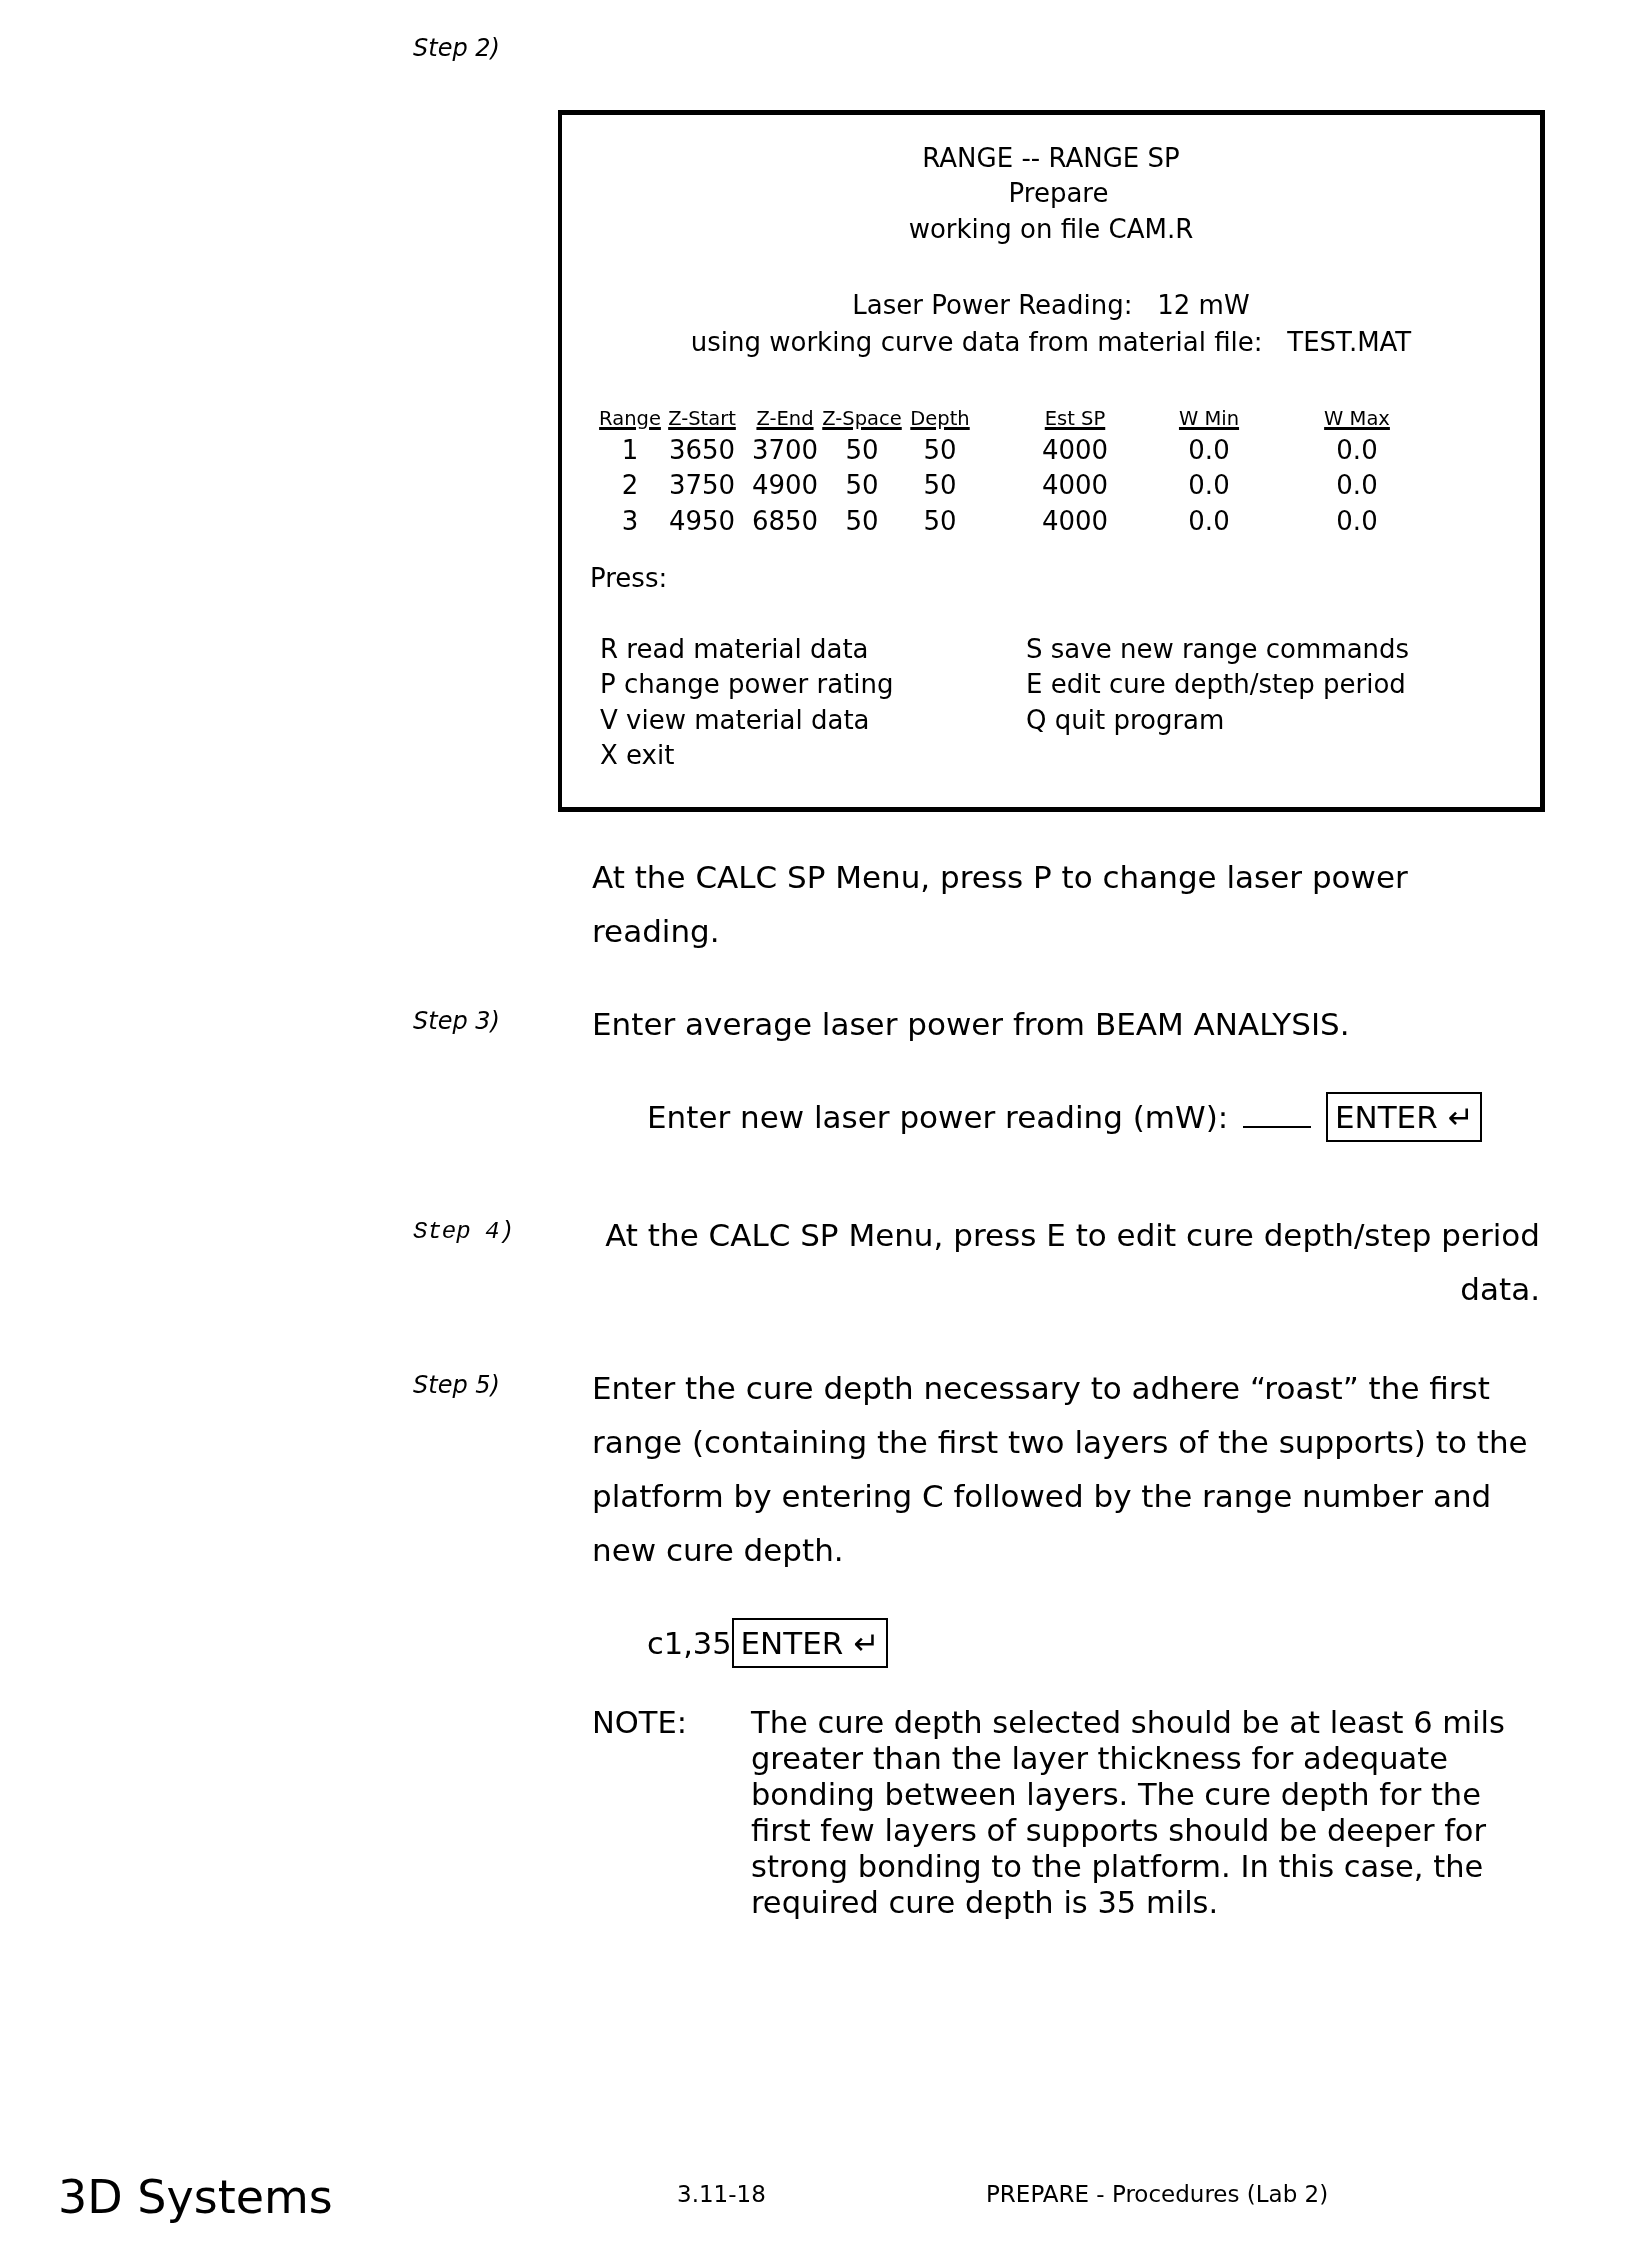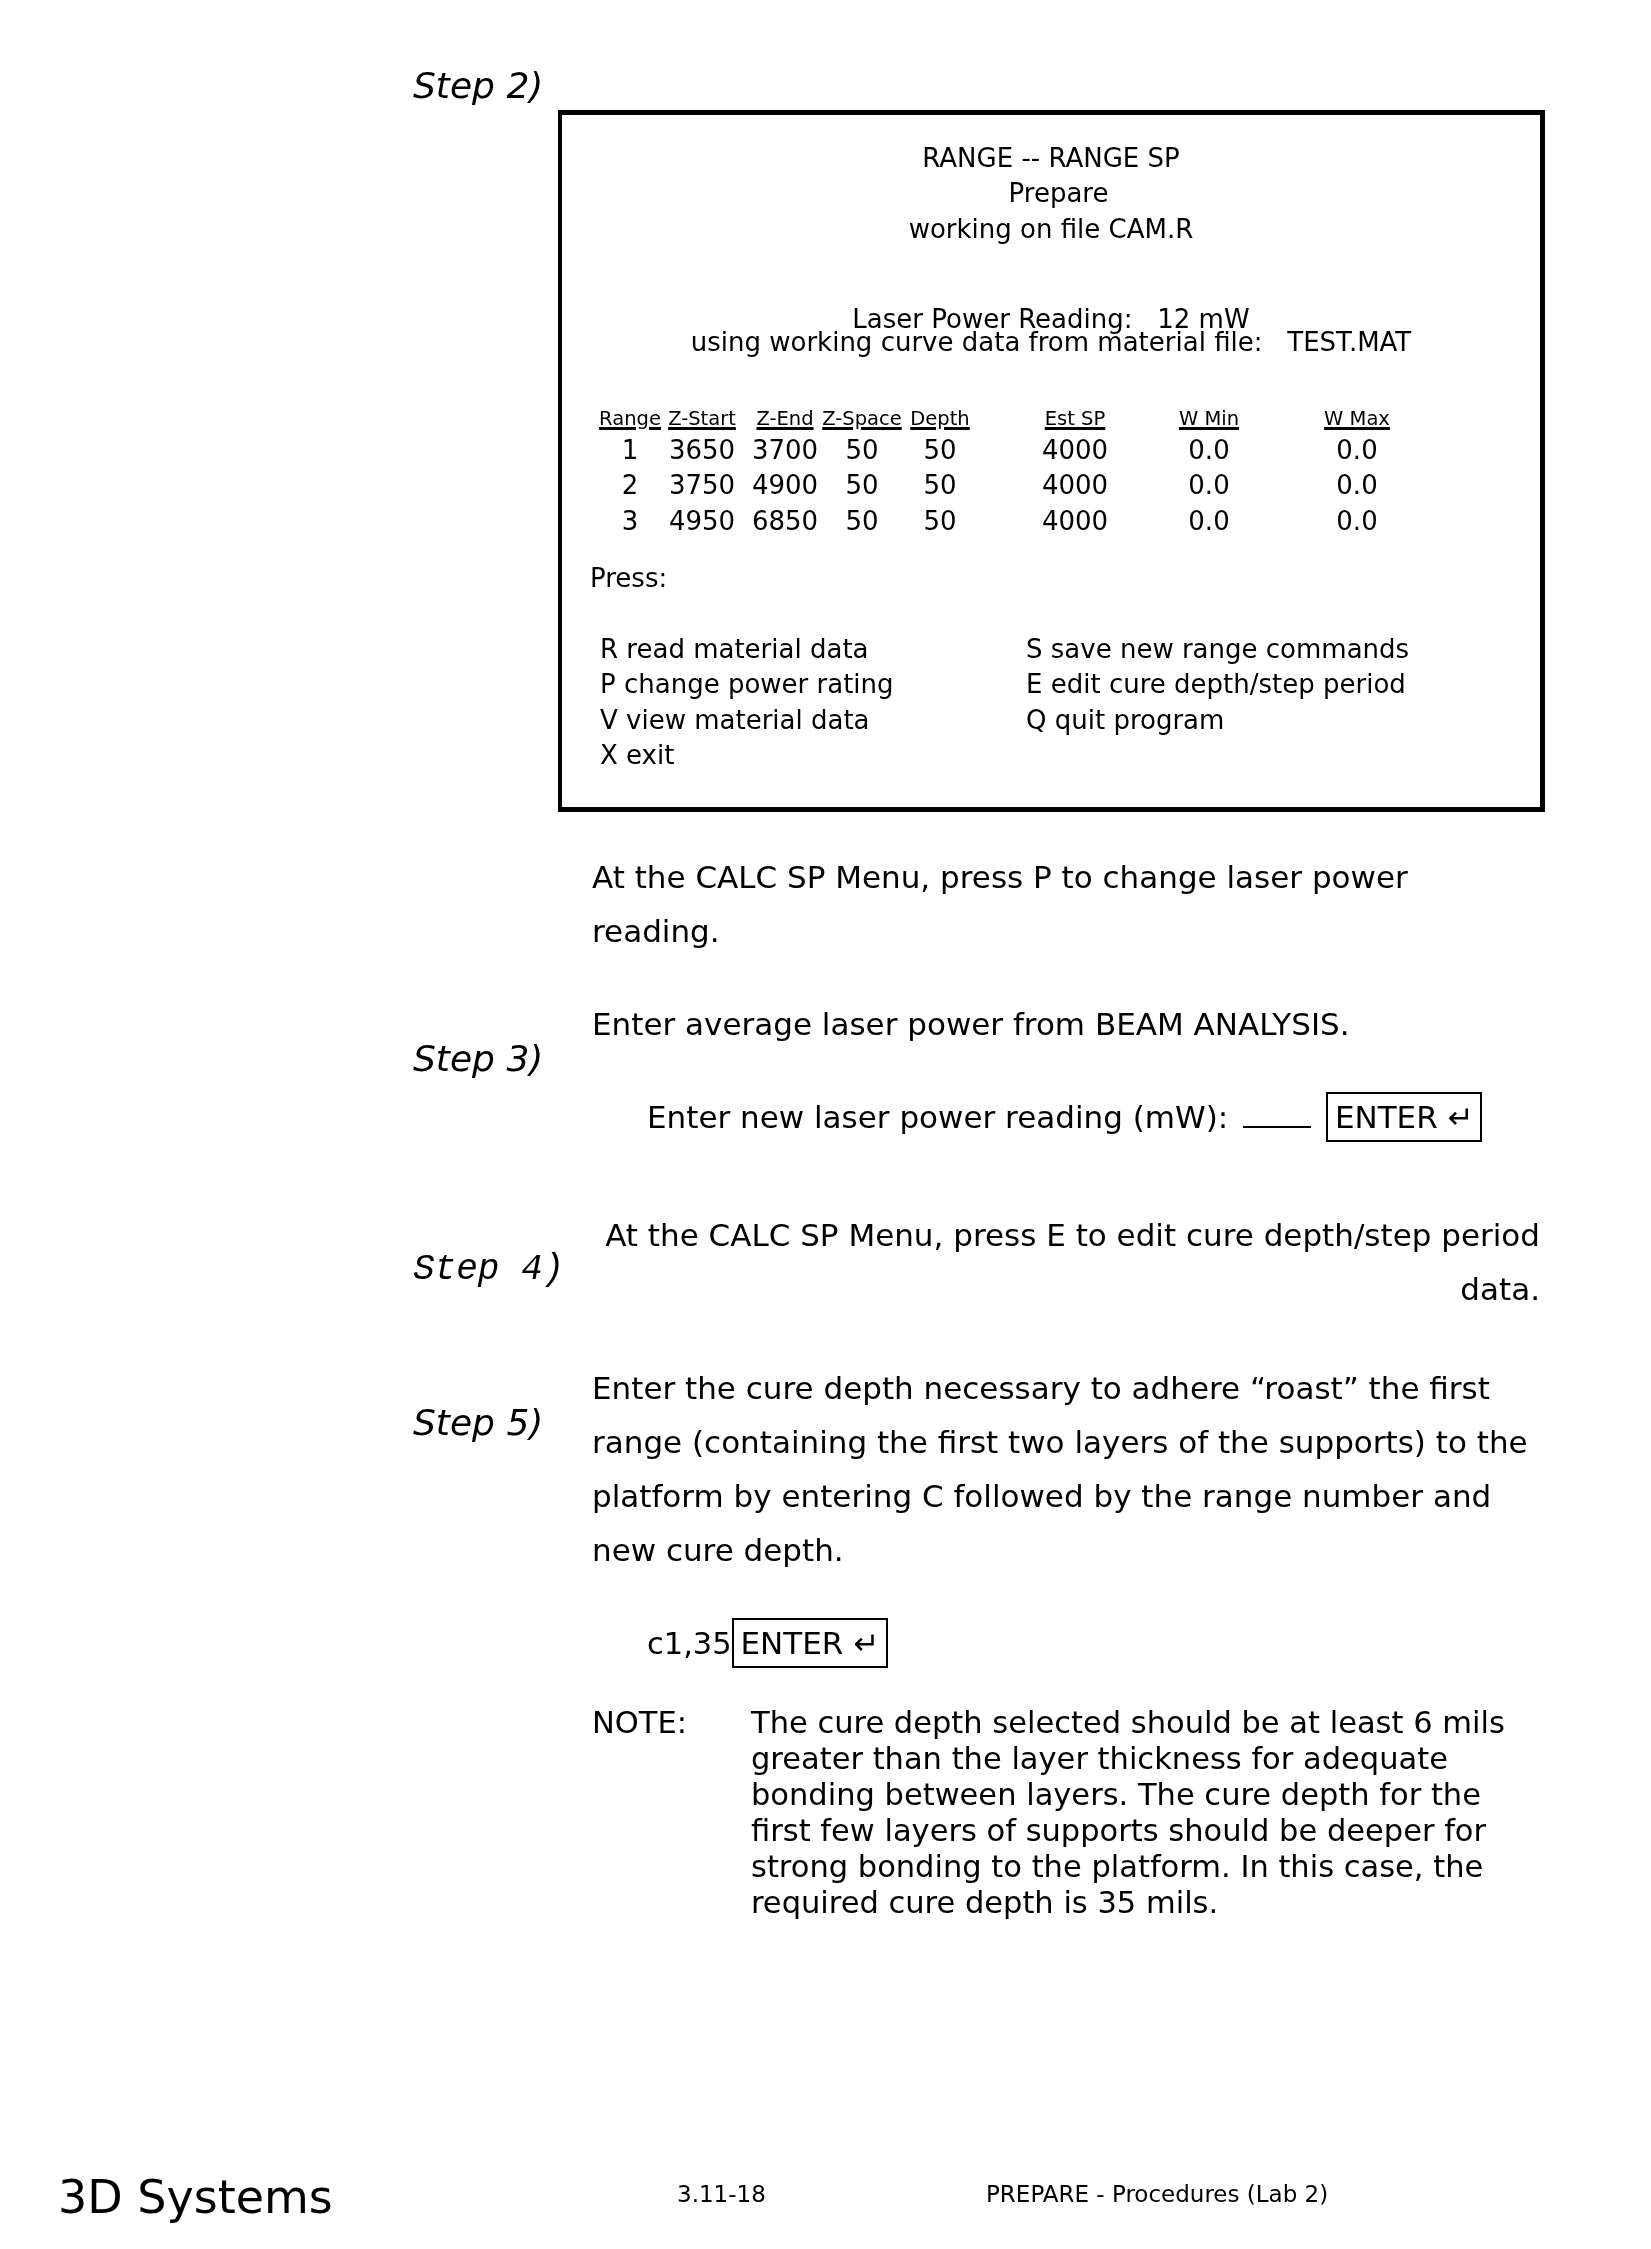--- a/index.html
+++ b/index.html
@@ -1,19 +1,19 @@
 <!DOCTYPE html>
 <html style="font-size:13.5px"><head>
 <meta charset="utf-8">
 <style>
   html, body { margin:0; padding:0; background:#ffffff; }
   body { width:1652px; height:2250px; position:relative; overflow:hidden; color:#000;
          font-family:"DejaVu Sans", "Liberation Sans", sans-serif; }
   .abs { position:absolute; white-space:nowrap; }
-  .step { font-style:italic; font-size:36px; left:413px;margin-top:31px; }
+  .step { font-style:italic; font-size:24px; left:413px; }
   .body-text { font-size:31px; line-height:54px; left:592px; white-space:normal; width:948px; }
 
   
   #screen { position:absolute; left:558px; top:110px; width:987px; height:702px;
             border:5.1px solid #000; border-top-width:5.1px; border-left-width:4.2px; box-sizing:border-box; }
   .scr { font-size:26px; position:absolute; white-space:nowrap; }
   .center { left:0; right:0; text-align:center; }
   .hdr { font-size:19.5px; text-decoration:underline; text-decoration-thickness:2.5px; position:absolute; top:292px; transform:translateX(-50%); }
   .cell { font-size:26px; position:absolute; transform:translateX(-50%); }
 
@@ -28,21 +28,21 @@
 </head>
 <body>
 
 <div class="abs step" style="top:34px;">Step 2)</div>
 
 <div id="screen">
   <div class="scr center" style="top:28px;">RANGE  -- RANGE SP</div>
   <div class="scr center" style="top:63px;padding-left:15px;">Prepare</div>
   <div class="scr center" style="top:99px;">working on file CAM.R</div>
 
-  <div class="scr center" style="top:189px;">
+  <div class="scr center" style="top:175px;">
     <span>Laser Power Reading:</span>&nbsp;&nbsp;
     <span>12 mW</span>
   </div>
   <div class="scr center" style="top:212px;">
     <span>using working curve data from material file:</span>&nbsp;&nbsp;
     <span>TEST.MAT</span>
   </div>
 
   <div>
     <span class="hdr" style="left:68px;">Range</span>

